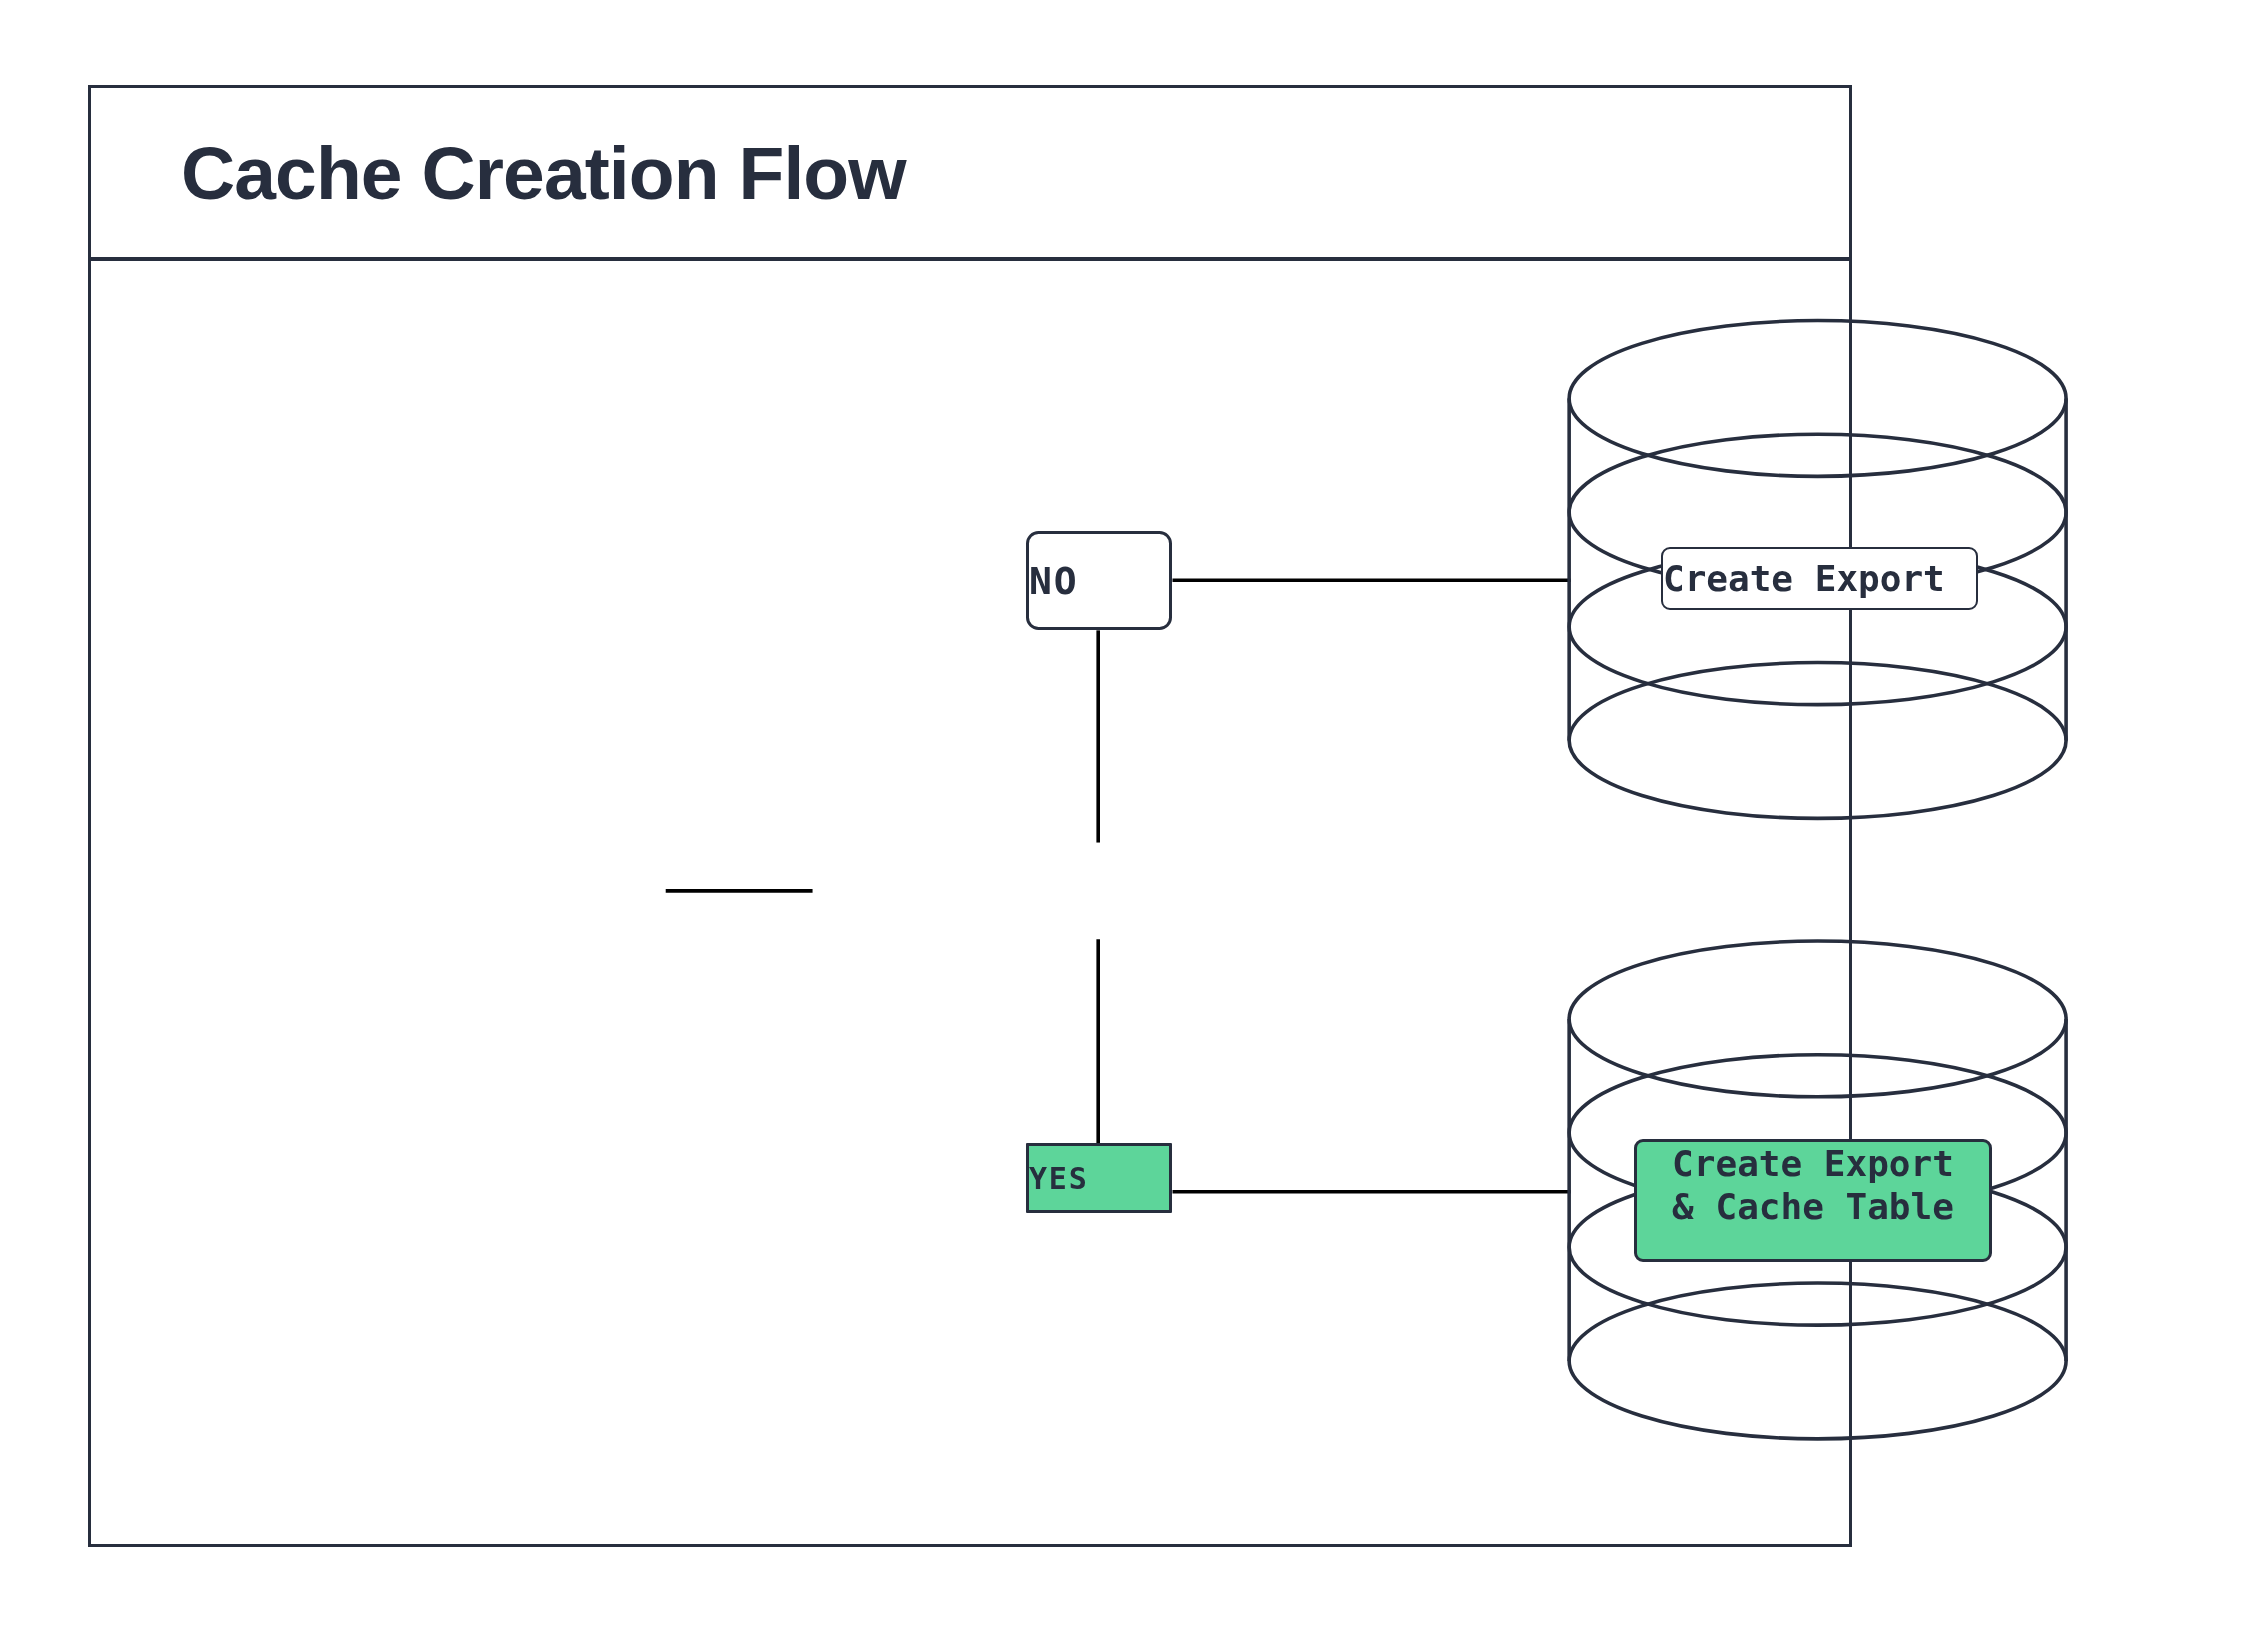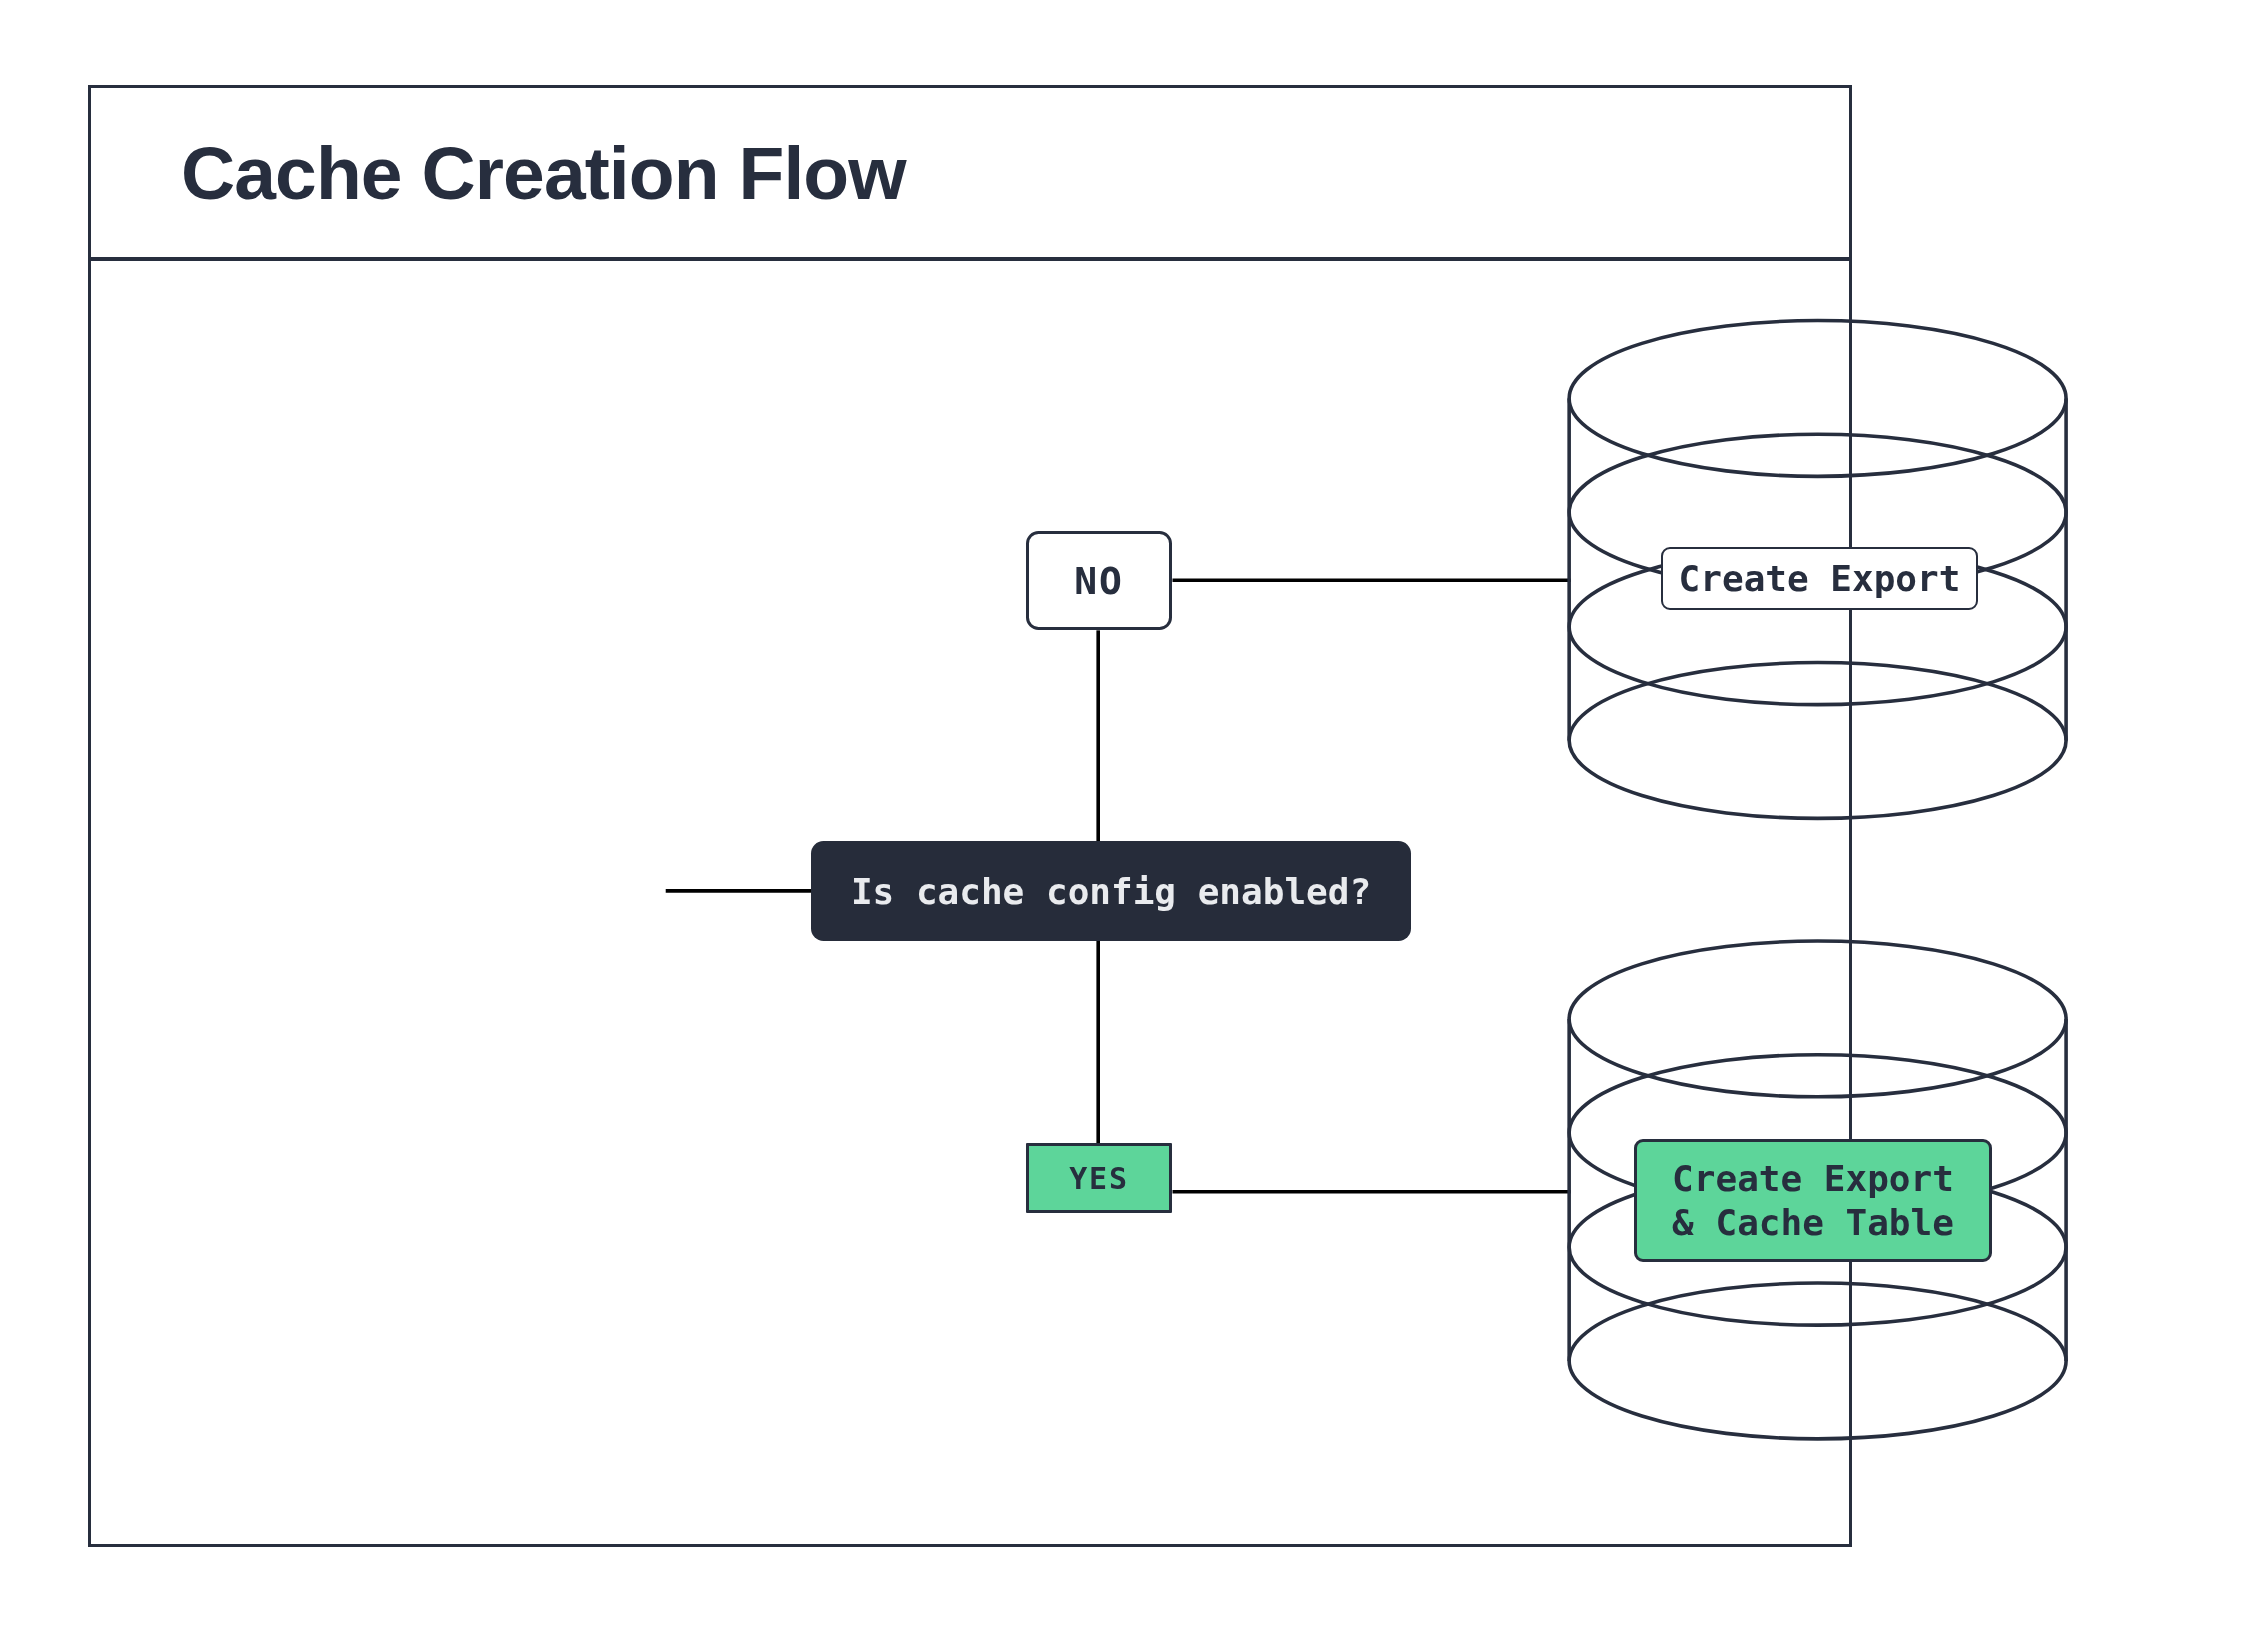--- a/index.html
+++ b/index.html
@@ -43,21 +43,20 @@
   .layer {
     position: absolute;
     left: 0;
     top: 0;
   }
   .node {
     position: absolute;
     box-sizing: border-box;
     display: flex;
     align-items: center;
-    justify-content: center;
     text-align: center;
     color: #272e3e;
     font-weight: 600;
   }
   .node-start {
     left: 280px; top: 835px; width: 385px; height: 113px;
     background: #5dd59a;
     border: 3.6px solid #272e3e;
     border-radius: 9px;
     font-size: 36px;
@@ -138,23 +137,20 @@
     </g>
   </svg>
 
   <div class="frame">
     <div class="frame-header">
       <div class="diagram-title">Cache Creation Flow</div>
     </div>
   </div>
 
 
-  <div class="node node-decision">
-    <span>Is cache config enabled?</span>
-  </div>
 
   <div class="node node-no">
     <span>NO</span>
   </div>
 
   <div class="node node-yes">
     <span>YES</span>
   </div>
 
   <div class="node node-export">

